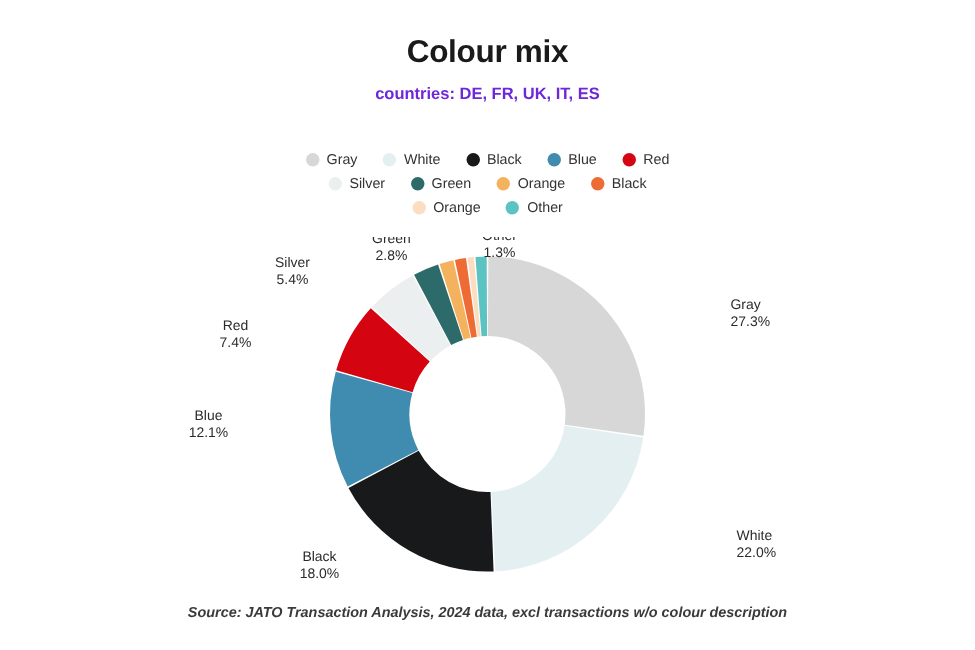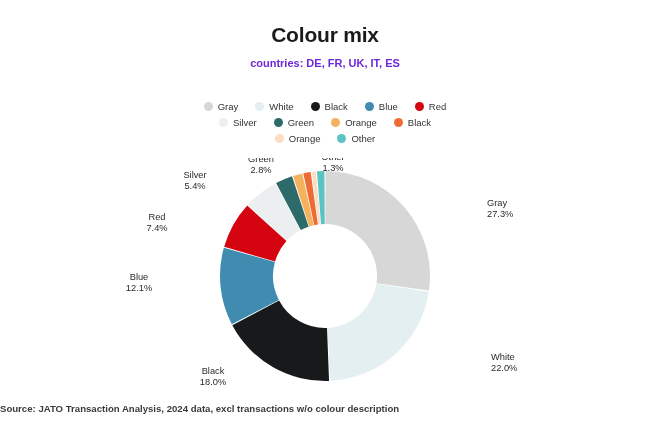--- a/index.html
+++ b/index.html
@@ -103,25 +103,26 @@
   }
   .slice-label-name { font-weight: normal; }
   .slice-label-pct  { font-weight: normal; }
 
   
   #source-note {
     position: absolute;
     left: 0;
     top: 403px;
     width: 650px;
-    text-align: left;
+    text-align: center;
     font-size: 9.6px;
     font-weight: bold;
     color: #3a3a3a;
     line-height: 12px;
+    font-style: italic;
   }
 </style>
 </head>
 <body>
 
 <div id="chart-card">
 
   <div id="header-block">
     <div id="chart-title">Colour mix</div>
     <div id="chart-subtitle">countries: DE, FR, UK, IT, ES</div>

